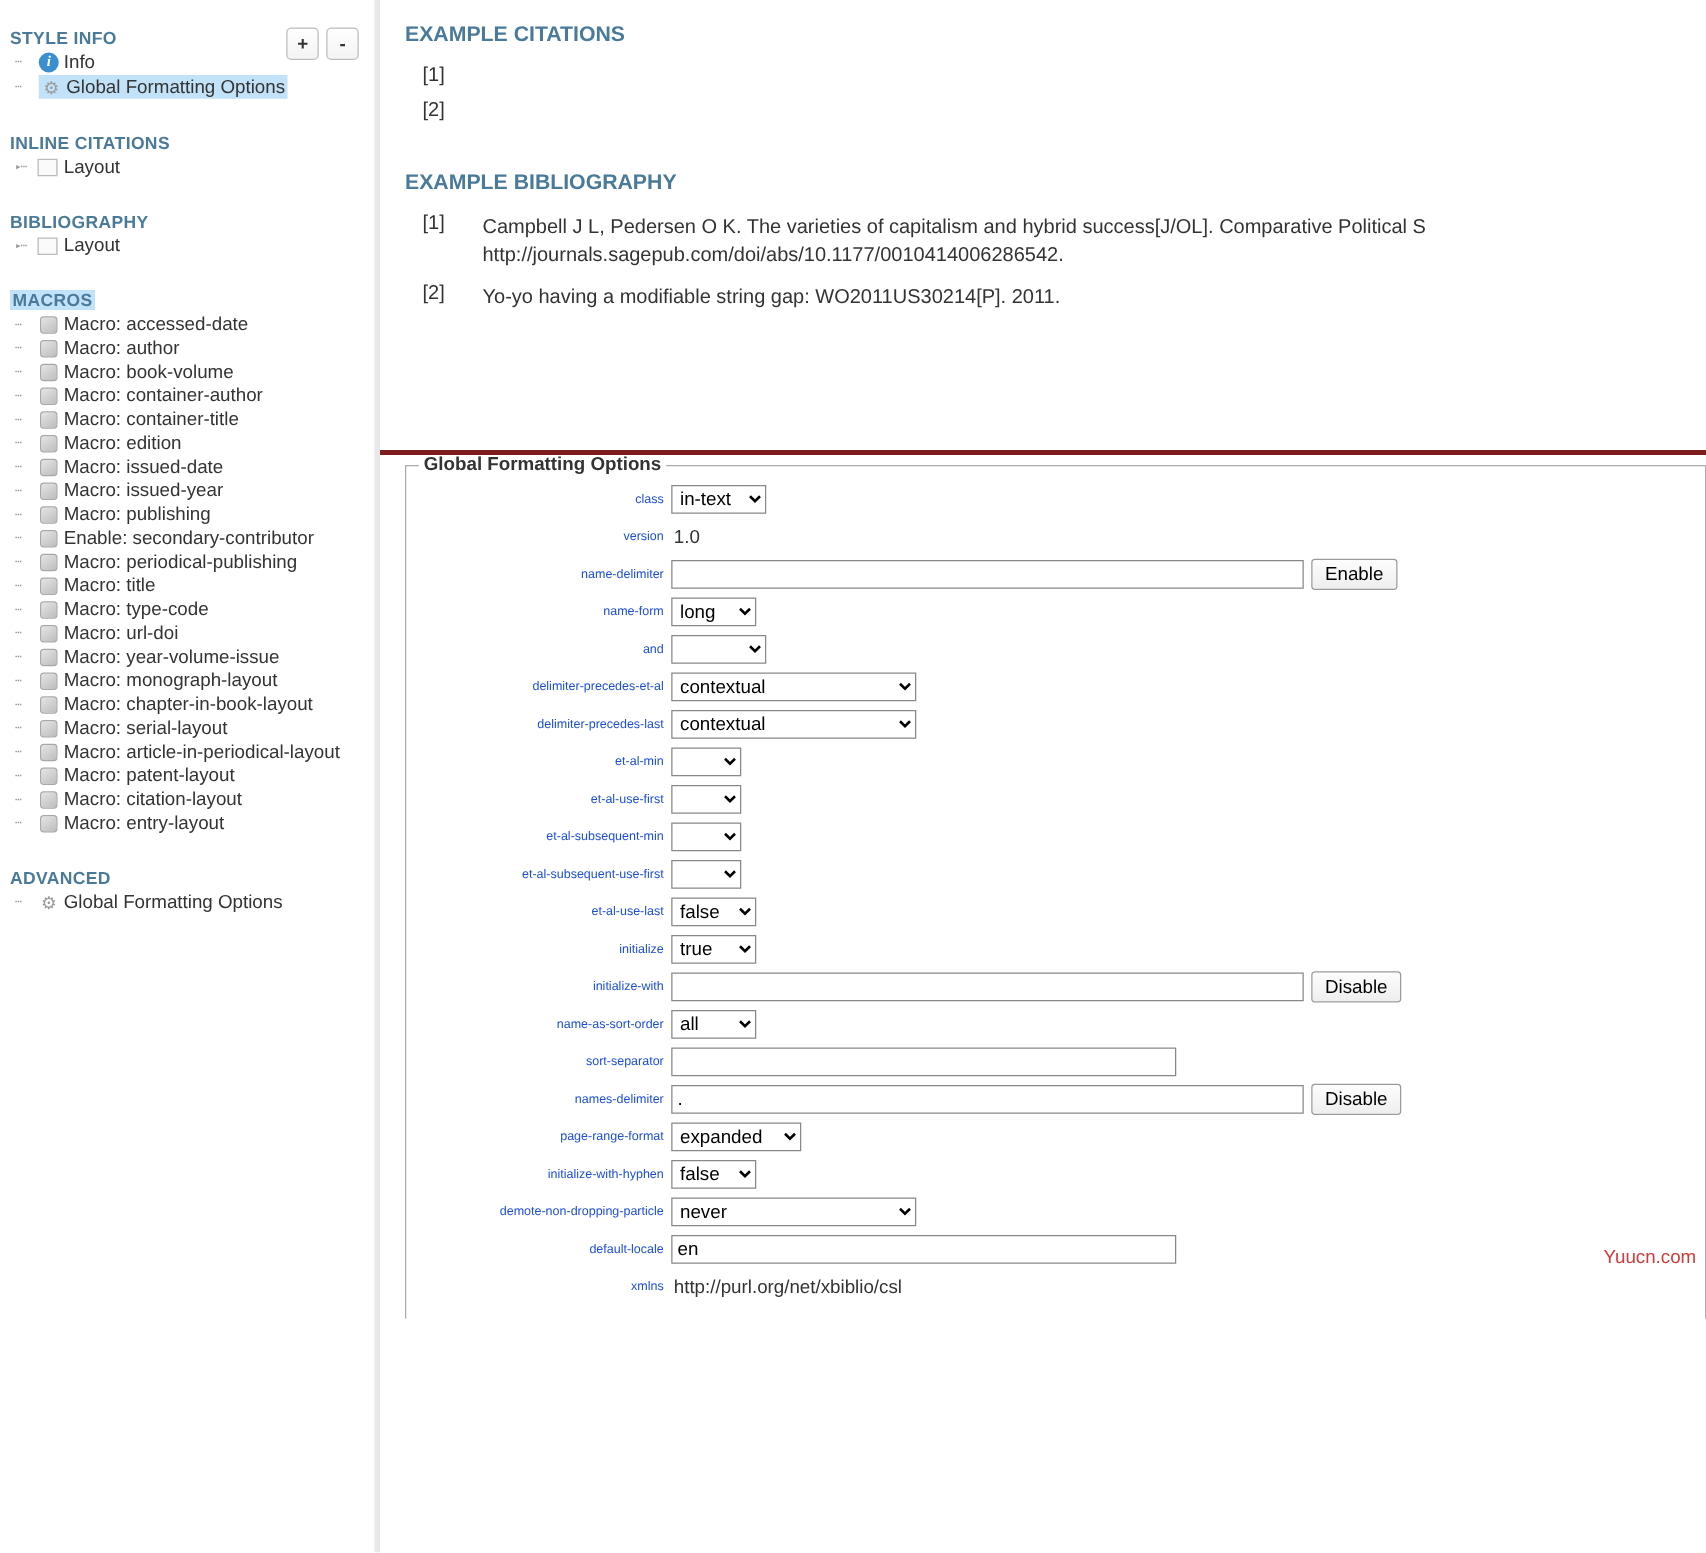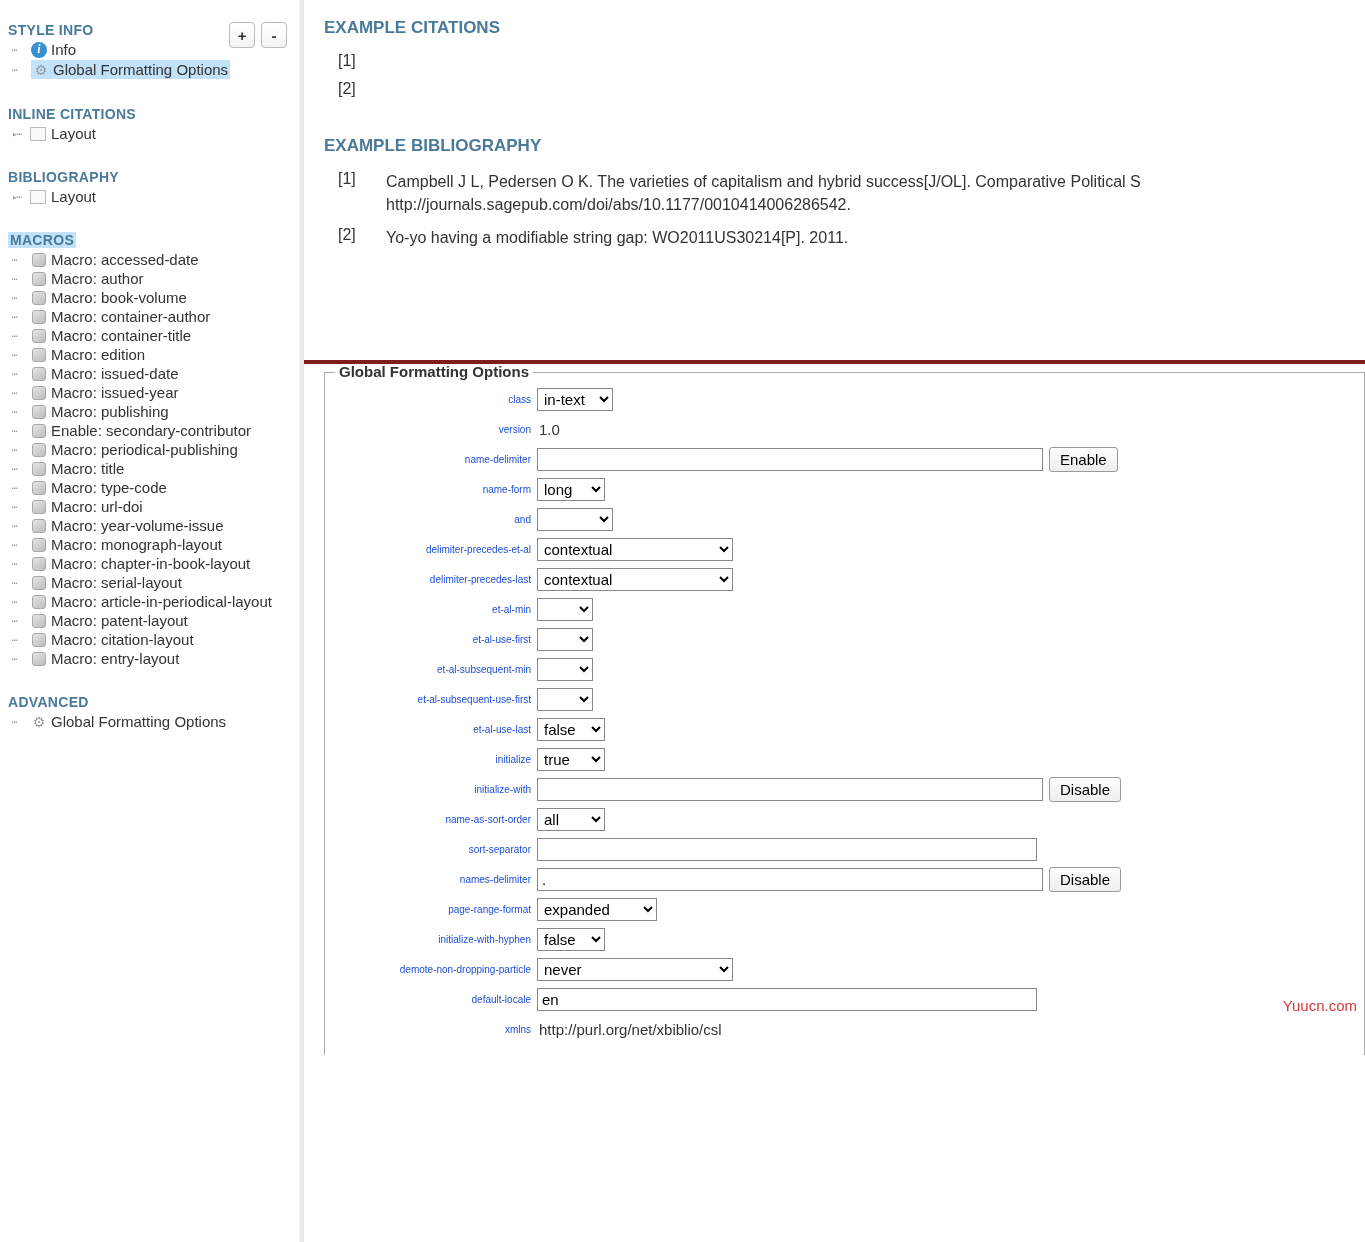--- a/index.html
+++ b/index.html
@@ -33,23 +33,23 @@
 .form-row { display: flex; align-items: center; margin-bottom: 4px; min-height: 26px; }
 .form-label { width: 204px; text-align: right; padding-right: 6px; font-size: 10px; color: #1d4ed8; }
 .form-ctrl select { font-size: 15px; padding: 1px 2px; border: 1px solid #888; background: #fff; }
 .form-ctrl input[type=text] { font-size: 15px; padding: 2px 4px; border: 1px solid #888; background: #fff; }
 .form-ctrl .static { font-size: 15px; padding-left: 2px; }
 .btn-std { border: 1px solid #9a9a9a; border-radius: 3px; background: linear-gradient(#fdfdfd,#eee); padding: 3px 10px; font-size: 15px; margin-left: 6px; cursor: pointer; }
 .sel-sm { width: 56px; }
 .sel-md1 { width: 76px; }
 .sel-md2 { width: 68px; }
 .sel-lg { width: 196px; }
-.sel-xl { width: 120px; }
+.sel-xl { width: 104px; }
 .in-lg { width: 506px; }
-.in-xl { width: 500px; }
+.in-xl { width: 404px; }
 .watermark { position: absolute; right: 8px; bottom: 228px; color: #d03a3a; font-size: 15px; }
 </style>
 </head>
 <body>
 
 <div class="layout">
   <div class="left-panel">
     <div>
       <div class="btn-row">
         <button class="btn-sq">+</button>

